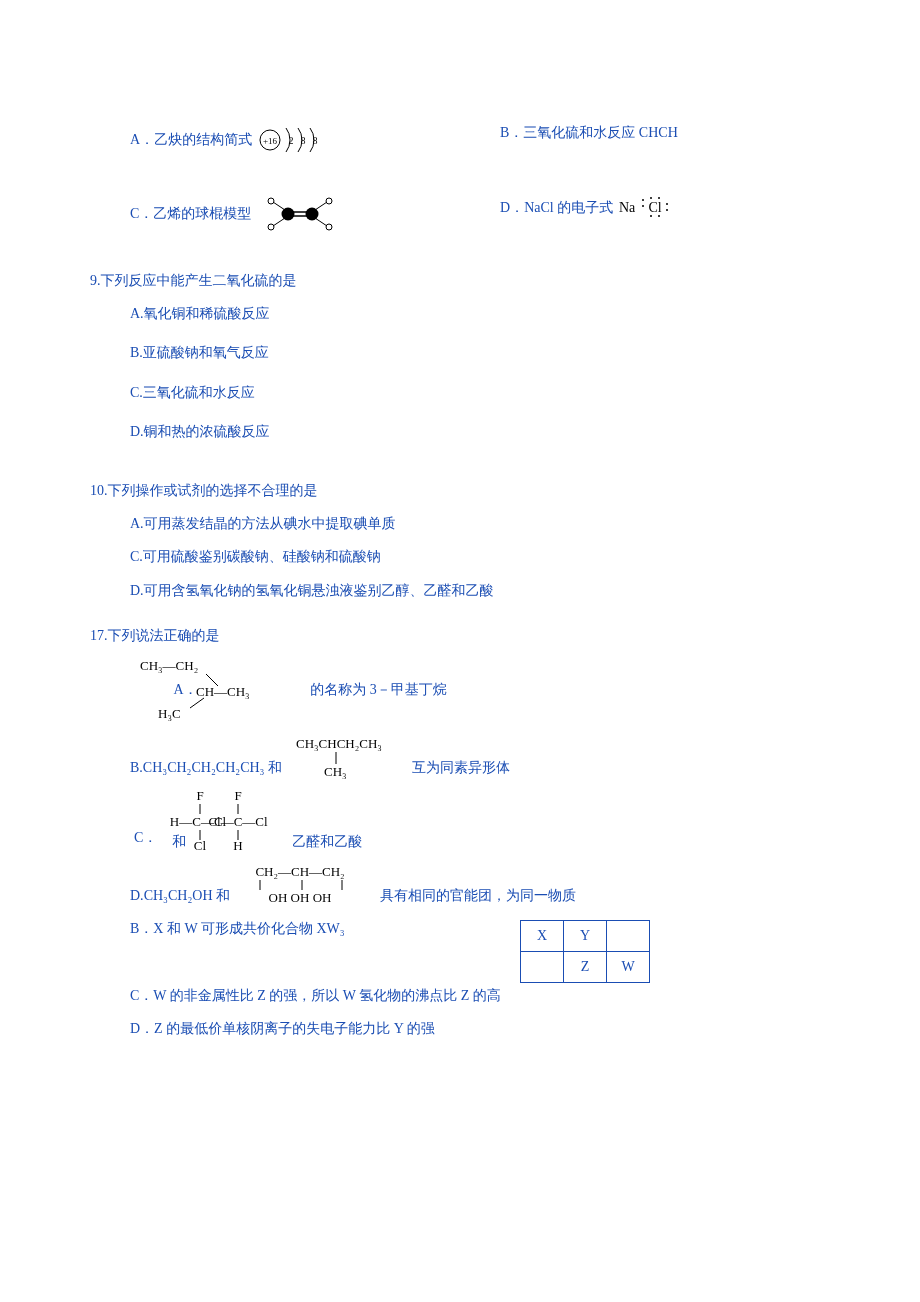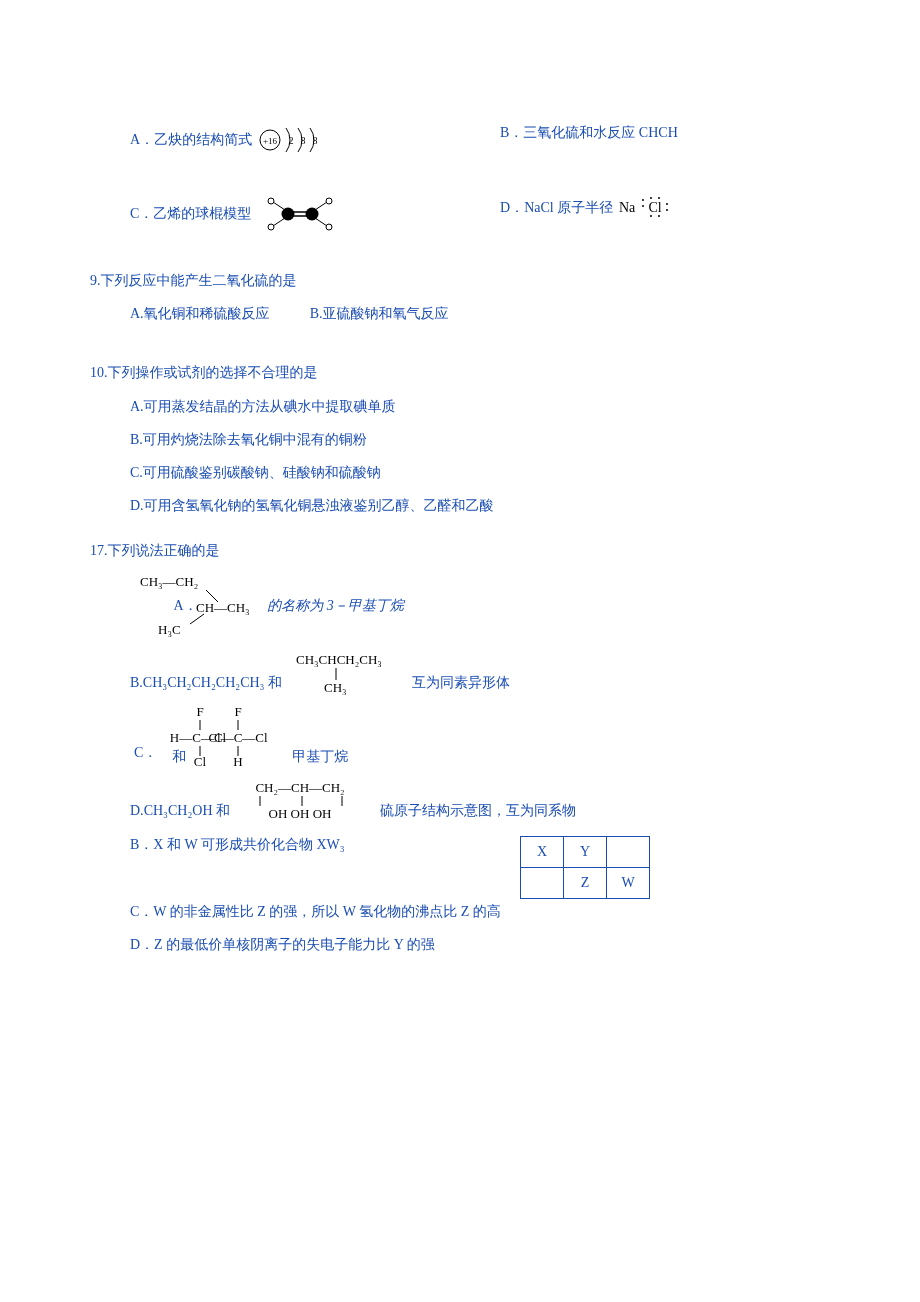--- a/index.html
+++ b/index.html
@@ -14,22 +14,23 @@
     width: 920px;
     min-height: 1302px;
     box-sizing: border-box;
     padding: 120px 90px 60px 90px;
     line-height: 1.8;
   }
   .blue { color: #1a4db3; }
   .opt-row {
     display: flex;
     flex-wrap: wrap;
-    align-items: flex-end;
+    align-items: flex-start;
     margin-left: 40px;
+    flex-direction: column;
   }
   .opt {
     display: flex;
     align-items: center;
     margin-right: 40px;
     margin-bottom: 14px;
   }
   .opt-col { display: block; margin-left: 40px; margin-bottom: 8px; }
   .q-head { margin-top: 20px; margin-bottom: 8px; }
   .inline-svg { vertical-align: middle; }
@@ -96,21 +97,21 @@
         <line x1="60" y1="16" x2="72" y2="8" stroke="#000"></line>
         <line x1="60" y1="24" x2="72" y2="32" stroke="#000"></line>
         <circle cx="16" cy="7" r="3" fill="none" stroke="#000"></circle>
         <circle cx="16" cy="33" r="3" fill="none" stroke="#000"></circle>
         <circle cx="74" cy="7" r="3" fill="none" stroke="#000"></circle>
         <circle cx="74" cy="33" r="3" fill="none" stroke="#000"></circle>
       </svg>
     </div>
     <div class="opt blue" data-name="q8-option-d" style="margin-right:0;">
       <span data-name="q8-d-label">D．</span>
-      <span data-name="q8-d-text">NaCl 原子半径</span>
+      <span data-name="q8-d-text">NaCl 的电子式</span>
       <svg class="inline-svg" width="60" height="28" data-name="nacl-lewis-icon" style="margin-left:4px;">
         <text x="2" y="18" font-size="14" fill="#000" data-name="na-label">Na</text>
         <circle cx="26" cy="6" r="1" fill="#000"></circle>
         <circle cx="26" cy="12" r="1" fill="#000"></circle>
         <text x="38" y="18" text-anchor="middle" font-size="14" fill="#000" data-name="cl-label">Cl</text>
         <circle cx="34" cy="4" r="1" fill="#000"></circle>
         <circle cx="42" cy="4" r="1" fill="#000"></circle>
         <circle cx="50" cy="10" r="1" fill="#000"></circle>
         <circle cx="50" cy="16" r="1" fill="#000"></circle>
         <circle cx="34" cy="22" r="1" fill="#000"></circle>
@@ -121,39 +122,46 @@
 
   <div class="q-head blue" data-name="q9-head">9.下列反应中能产生二氧化硫的是</div>
   <div class="opt-row blue">
     <div class="opt" data-name="q9-option-a">
         <span>A.氧化铜和稀硫酸反应</span>
       </div>
     <div class="opt" data-name="q9-option-b">
         <span>B.亚硫酸钠和氧气反应</span>
       </div>
   </div>
+  <div class="opt-row blue">
+    <div class="opt" data-name="q9-option-c">
+        <span>C.三氧化硫和水反应</span>
+      </div>
+    <div class="opt" data-name="q9-option-d">
+        <span>D.铜和热的浓硫酸反应</span>
+      </div>
+  </div>
 
   <div class="q-head blue" data-name="q10-head">10.下列操作或试剂的选择不合理的是</div>
   <div class="opt-col blue" data-name="q10-option-a">A.可用蒸发结晶的方法从碘水中提取碘单质</div>
-  <div class="opt-col blue" data-name="q10-option-b">B.可用灼烧法除去氧化铜中混有的铜粉</div>
   <div class="opt-col blue" data-name="q10-option-c">C.可用硫酸鉴别碳酸钠、硅酸钠和硫酸钠</div>
   <div class="opt-col blue" data-name="q10-option-d">D.可用含氢氧化钠的氢氧化铜悬浊液鉴别乙醇、乙醛和乙酸</div>
 
   <div class="q-head blue" data-name="q11-head">17.下列说法正确的是</div>
 
   <div class="opt-col" data-name="q11-option-a">
     <svg width="170" height="70" class="inline-svg mol-label" data-name="q11a-structure-icon">
       <text x="10" y="14" font-size="13" fill="#000">CH₃—CH₂</text>
       <line x1="76" y1="18" x2="88" y2="30" stroke="#000" stroke-width="1"></line>
       <text x="66" y="40" font-size="13" fill="#000">CH—CH₃</text>
       <line x1="60" y1="52" x2="74" y2="42" stroke="#000" stroke-width="1"></line>
       <text x="28" y="62" font-size="13" fill="#000">H₃C</text>
     </svg>
     <span class="blue" data-name="q11-a-label" style="margin-left:-130px;">A．</span>
-    <span class="blue" data-name="q11-a-text" style="margin-left:66px;font-style:italic;">的名称为 3－甲基丁烷</span>
+    <span class="blue" data-name="q11-a-text" style="margin-left:109px;">的名称为 3－甲基丁烷</span>
   </div>
 
   <div class="opt-col" data-name="q11-option-b" style="display:flex; align-items:flex-end; flex-wrap:wrap;">
     <span class="blue" data-name="q11-b-label">B.</span>
     <span class="blue" data-name="q11-b-pre">CH₃CH₂CH₂CH₂CH₃ 和</span>
     <svg width="130" height="46" class="inline-svg mol-label" data-name="q11b-structure-icon">
       <text x="14" y="14" font-size="13" fill="#000">CH₃CHCH₂CH₃</text>
       <line x1="54" y1="18" x2="54" y2="30" stroke="#000" stroke-width="1"></line>
       <text x="42" y="42" font-size="13" fill="#000">CH₃</text>
     </svg>
@@ -171,21 +179,21 @@
     <span class="blue" style="margin:0 4px;" data-name="q11-c-label">C．</span>
     <span class="blue" style="margin:0 4px; visibility:hidden;">X</span>
     <span class="blue" style="margin-left:-100px; margin-right:6px;" data-name="q11-c-mid">和</span>
     <svg width="100" height="66" class="inline-svg mol-label" data-name="q11c-structure2-icon">
       <text x="46" y="12" text-anchor="middle" font-size="13" fill="#000">F</text>
       <line x1="46" y1="16" x2="46" y2="26" stroke="#000" stroke-width="1"></line>
       <text x="46" y="38" text-anchor="middle" font-size="13" fill="#000">Cl—C—Cl</text>
       <line x1="46" y1="42" x2="46" y2="52" stroke="#000" stroke-width="1"></line>
       <text x="46" y="62" text-anchor="middle" font-size="13" fill="#000">H</text>
     </svg>
-    <span class="blue" data-name="q11-c-post">甲基丁烷</span>
+    <span class="blue" data-name="q11-c-post">乙醛和乙酸</span>
   </div>
 
   <style>
     [data-name="q11-option-c"] { position: relative; }
     [data-name="q11-option-c"] > [data-name="q11-c-label"]{
       position:absolute; left:0; bottom:4px;
     }
     [data-name="q11-option-c"] > svg:first-child{ margin-left:24px; }
     [data-name="q11-option-c"] > [data-name="q11-c-mid"]{ margin-left:6px; }
   </style>
@@ -193,21 +201,21 @@
   <div class="opt-col" data-name="q11-option-d" style="display:flex; align-items:flex-end; flex-wrap:wrap;">
     <span class="blue" data-name="q11-d-label">D.</span>
     <span class="blue" data-name="q11-d-pre">CH₃CH₂OH 和</span>
     <svg width="150" height="46" class="inline-svg mol-label" data-name="q11d-structure-icon">
       <text x="70" y="14" text-anchor="middle" font-size="13" fill="#000">CH₂—CH—CH₂</text>
       <line x1="30" y1="18" x2="30" y2="28" stroke="#000" stroke-width="1"></line>
       <line x1="72" y1="18" x2="72" y2="28" stroke="#000" stroke-width="1"></line>
       <line x1="112" y1="18" x2="112" y2="28" stroke="#000" stroke-width="1"></line>
       <text x="70" y="40" text-anchor="middle" font-size="13" fill="#000">OH    OH   OH</text>
     </svg>
-    <span class="blue" data-name="q11-d-post">硫原子结构示意图，互为同系物</span>
+    <span class="blue" data-name="q11-d-post">具有相同的官能团，为同一物质</span>
   </div>
 
   <div class="two-col">
     <div>
       <div class="opt-col blue" data-name="q12-option-b">B．X 和 W 可形成共价化合物 XW₃</div>
     </div>
     <div>
       <table class="pt-table" data-name="periodic-table-fragment">
         <tbody>
             <tr>

